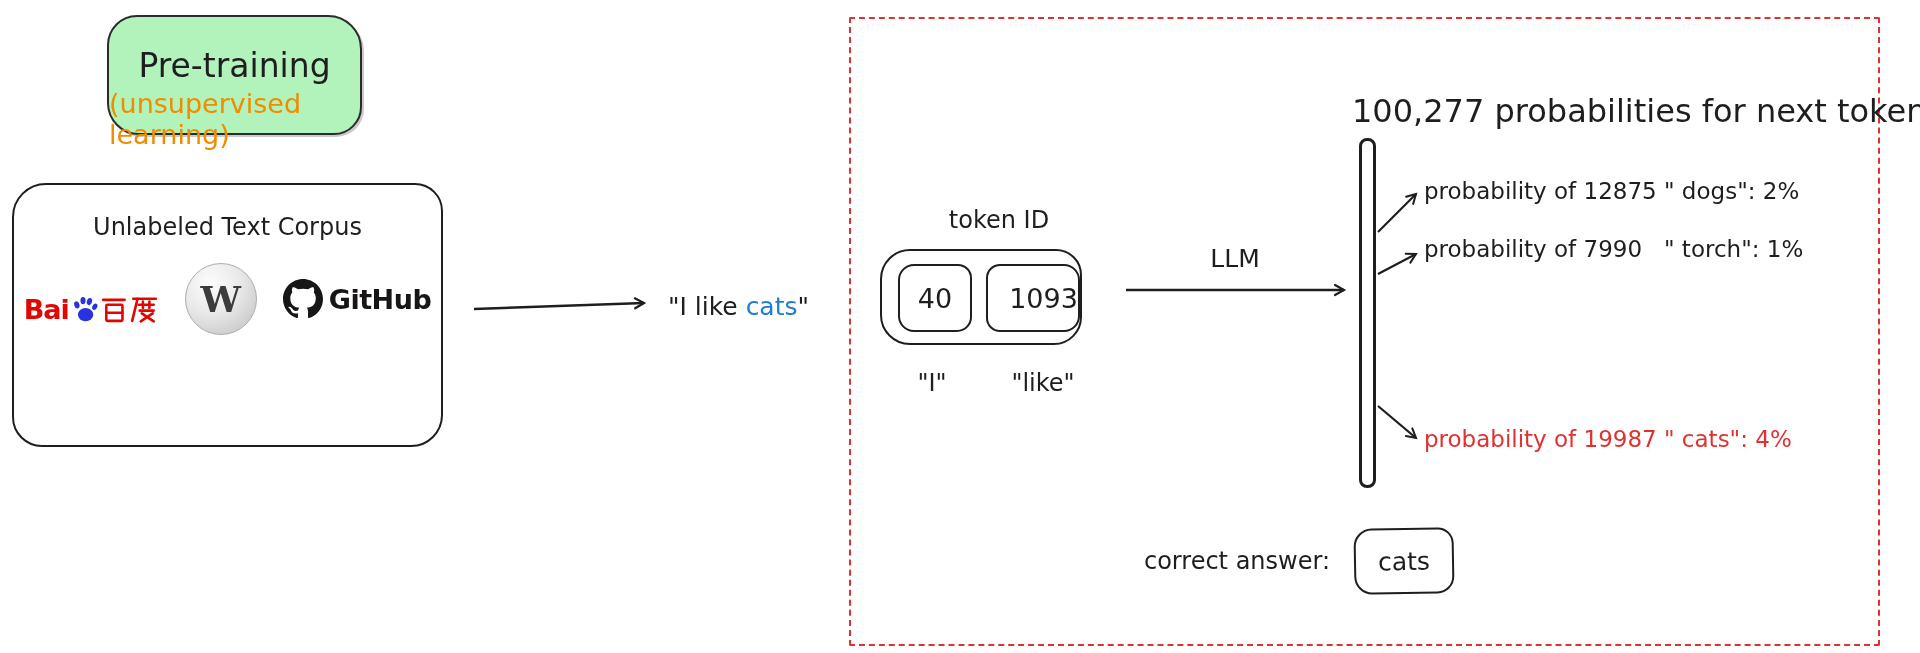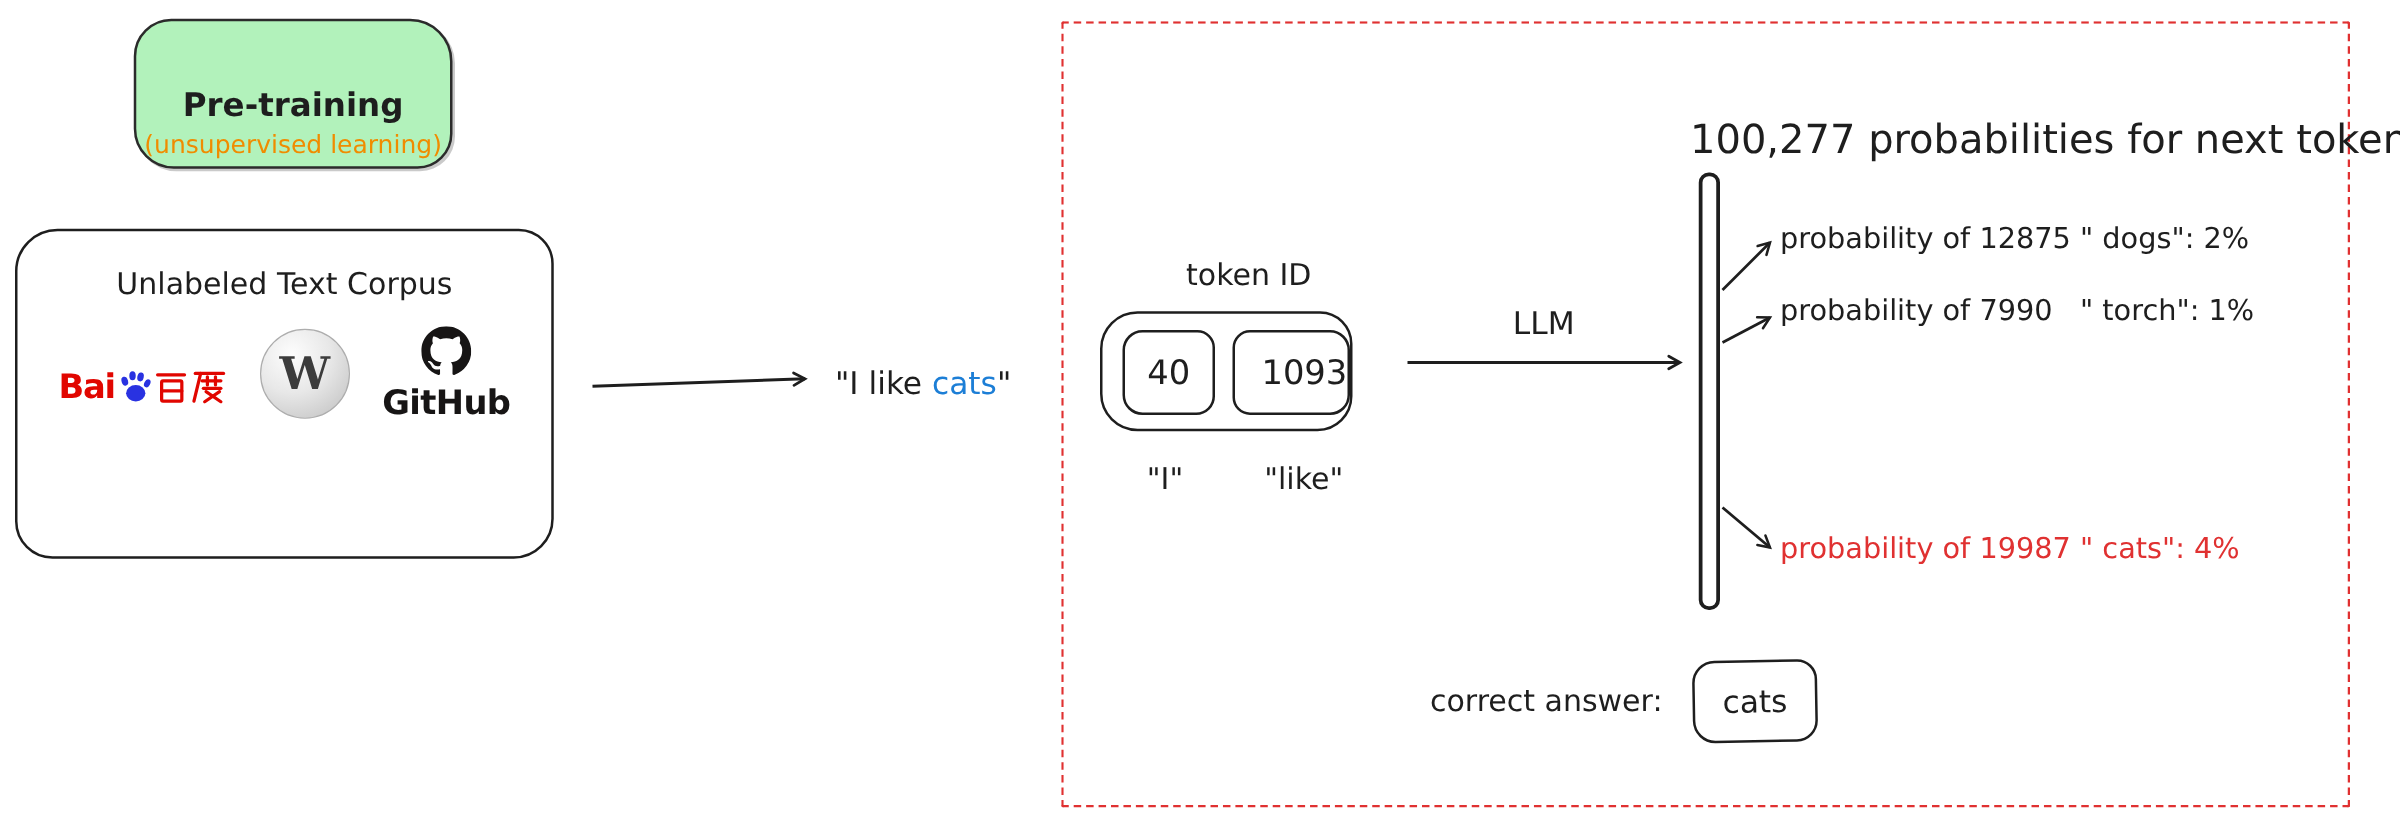--- a/index.html
+++ b/index.html
@@ -15,38 +15,38 @@
   *{box-sizing:border-box;margin:0;padding:0;}
   body{background:#ffffff;font-family:"DejaVu Sans","Liberation Sans",sans-serif;color:var(--ink);}
   #canvas{position:relative;width:1920px;height:653px;background:#ffffff;overflow:hidden;}
   .abs{position:absolute;}
 
   
   .pretrain-box{left:107px;top:15px;width:255px;height:120px;background:var(--green-fill);
     border:2.5px solid #2b2b2b;border-radius:30px 34px 28px 32px;
     display:flex;flex-direction:column;align-items:center;justify-content:center;
     box-shadow:2px 2px 0 rgba(43,43,43,.25);}
-  .pretrain-title{font-size:26px;font-weight:700;color:var(--ink);line-height:1.1;margin-top:48px;}
-  .pretrain-sub{font-size:20px;color:var(--orange);margin-top:4px;}
+  .pretrain-title{font-size:33px;font-weight:400;color:var(--ink);line-height:1.1;margin-top:48px;}
+  .pretrain-sub{font-size:27px;color:var(--orange);margin-top:4px;}
 
   
   .corpus-box{left:12px;top:183px;width:431px;height:264px;background:#fff;
     border:2.5px solid var(--ink);border-radius:34px 28px 32px 30px;}
   .corpus-title{position:absolute;top:28px;left:0;width:100%;text-align:center;font-size:24px;}
   .logos-row{position:absolute;top:72px;left:0;width:100%;height:84px;
     display:flex;align-items:center;justify-content:center;gap:26px;}
   .tokens-note{position:absolute;bottom:24px;left:0;width:100%;text-align:center;font-size:21px;}
 
   .baidu{display:flex;align-items:center;gap:2px;margin-top:20px;}
   .baidu-latin{font-size:27px;font-weight:700;color:var(--baidu-red);letter-spacing:-1px;}
   .wiki-globe{width:72px;height:72px;border-radius:50%;
     background:radial-gradient(circle at 35% 28%,#fdfdfd 0%,#e8e8e8 45%,#bdbdbd 100%);
     border:1px solid #adadad;display:flex;align-items:center;justify-content:center;}
   .wiki-w{font-family:"DejaVu Serif","Liberation Serif",serif;font-size:36px;font-weight:700;color:#3c3c3c;}
-  .github{display:flex;align-items:center;gap:6px;flex-direction:column;}
+  .github{display:flex;align-items:center;gap:6px;}
   .gh-text{font-size:27px;font-weight:700;color:var(--github-black);letter-spacing:-0.5px;}
 
   
   .sample-text{left:668px;top:292px;height:30px;line-height:30px;font-size:25px;white-space:pre;}
   .sample-highlight{color:var(--accent-blue);}
 
   
   .dashed-box{left:849px;top:17px;width:1031px;height:629px;border:2.5px dashed var(--accent-red);border-radius:2px;}
 
   

